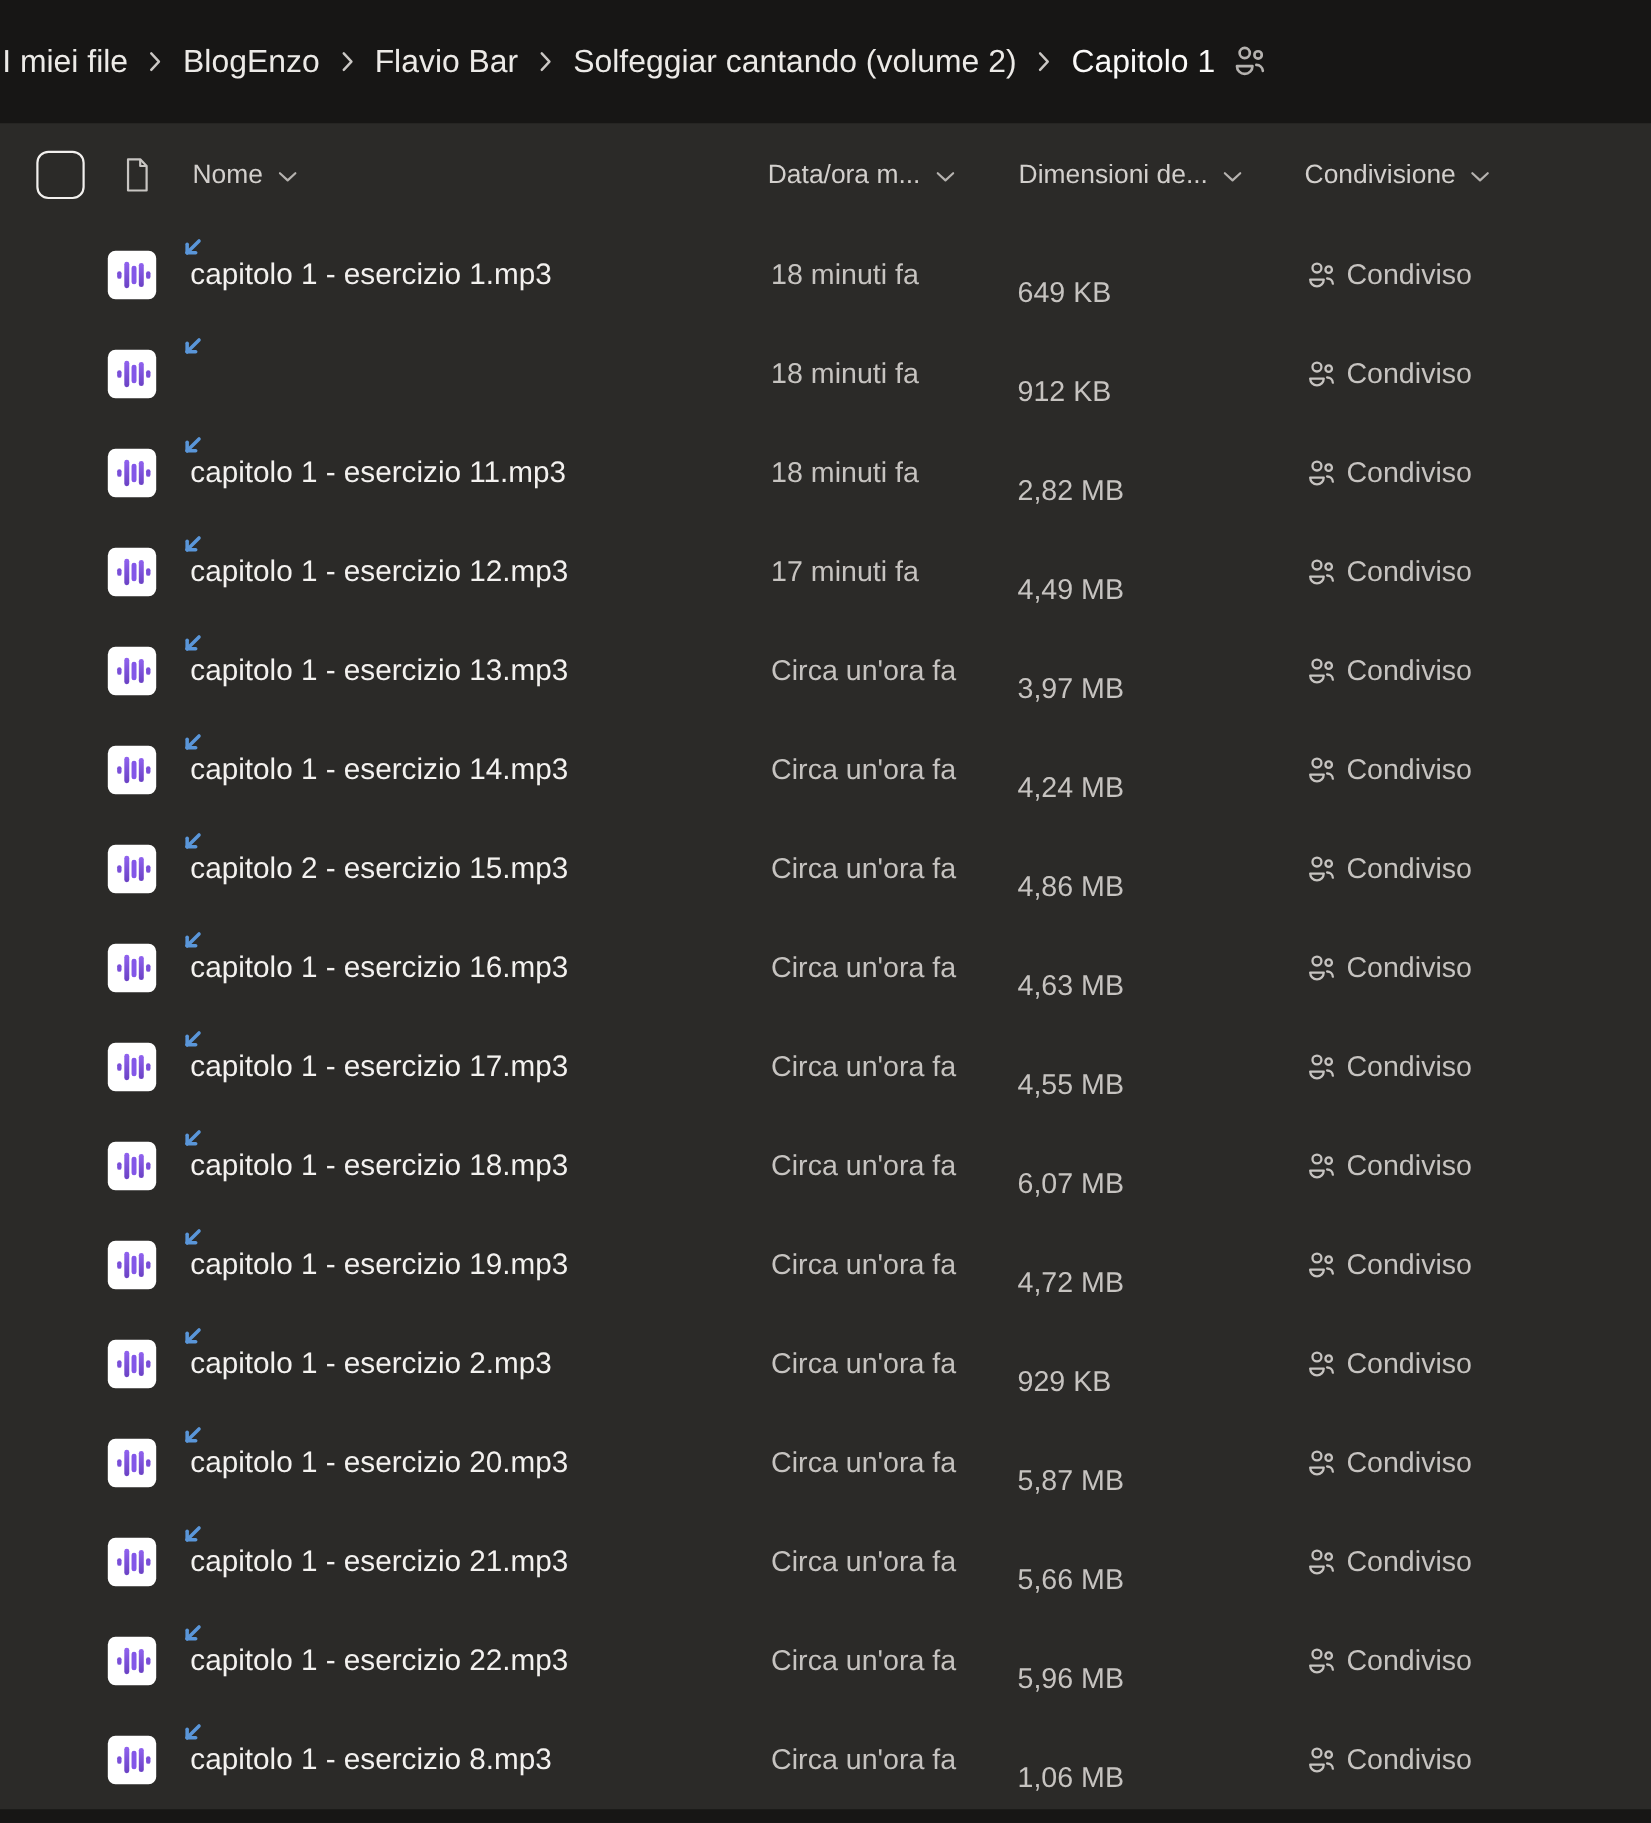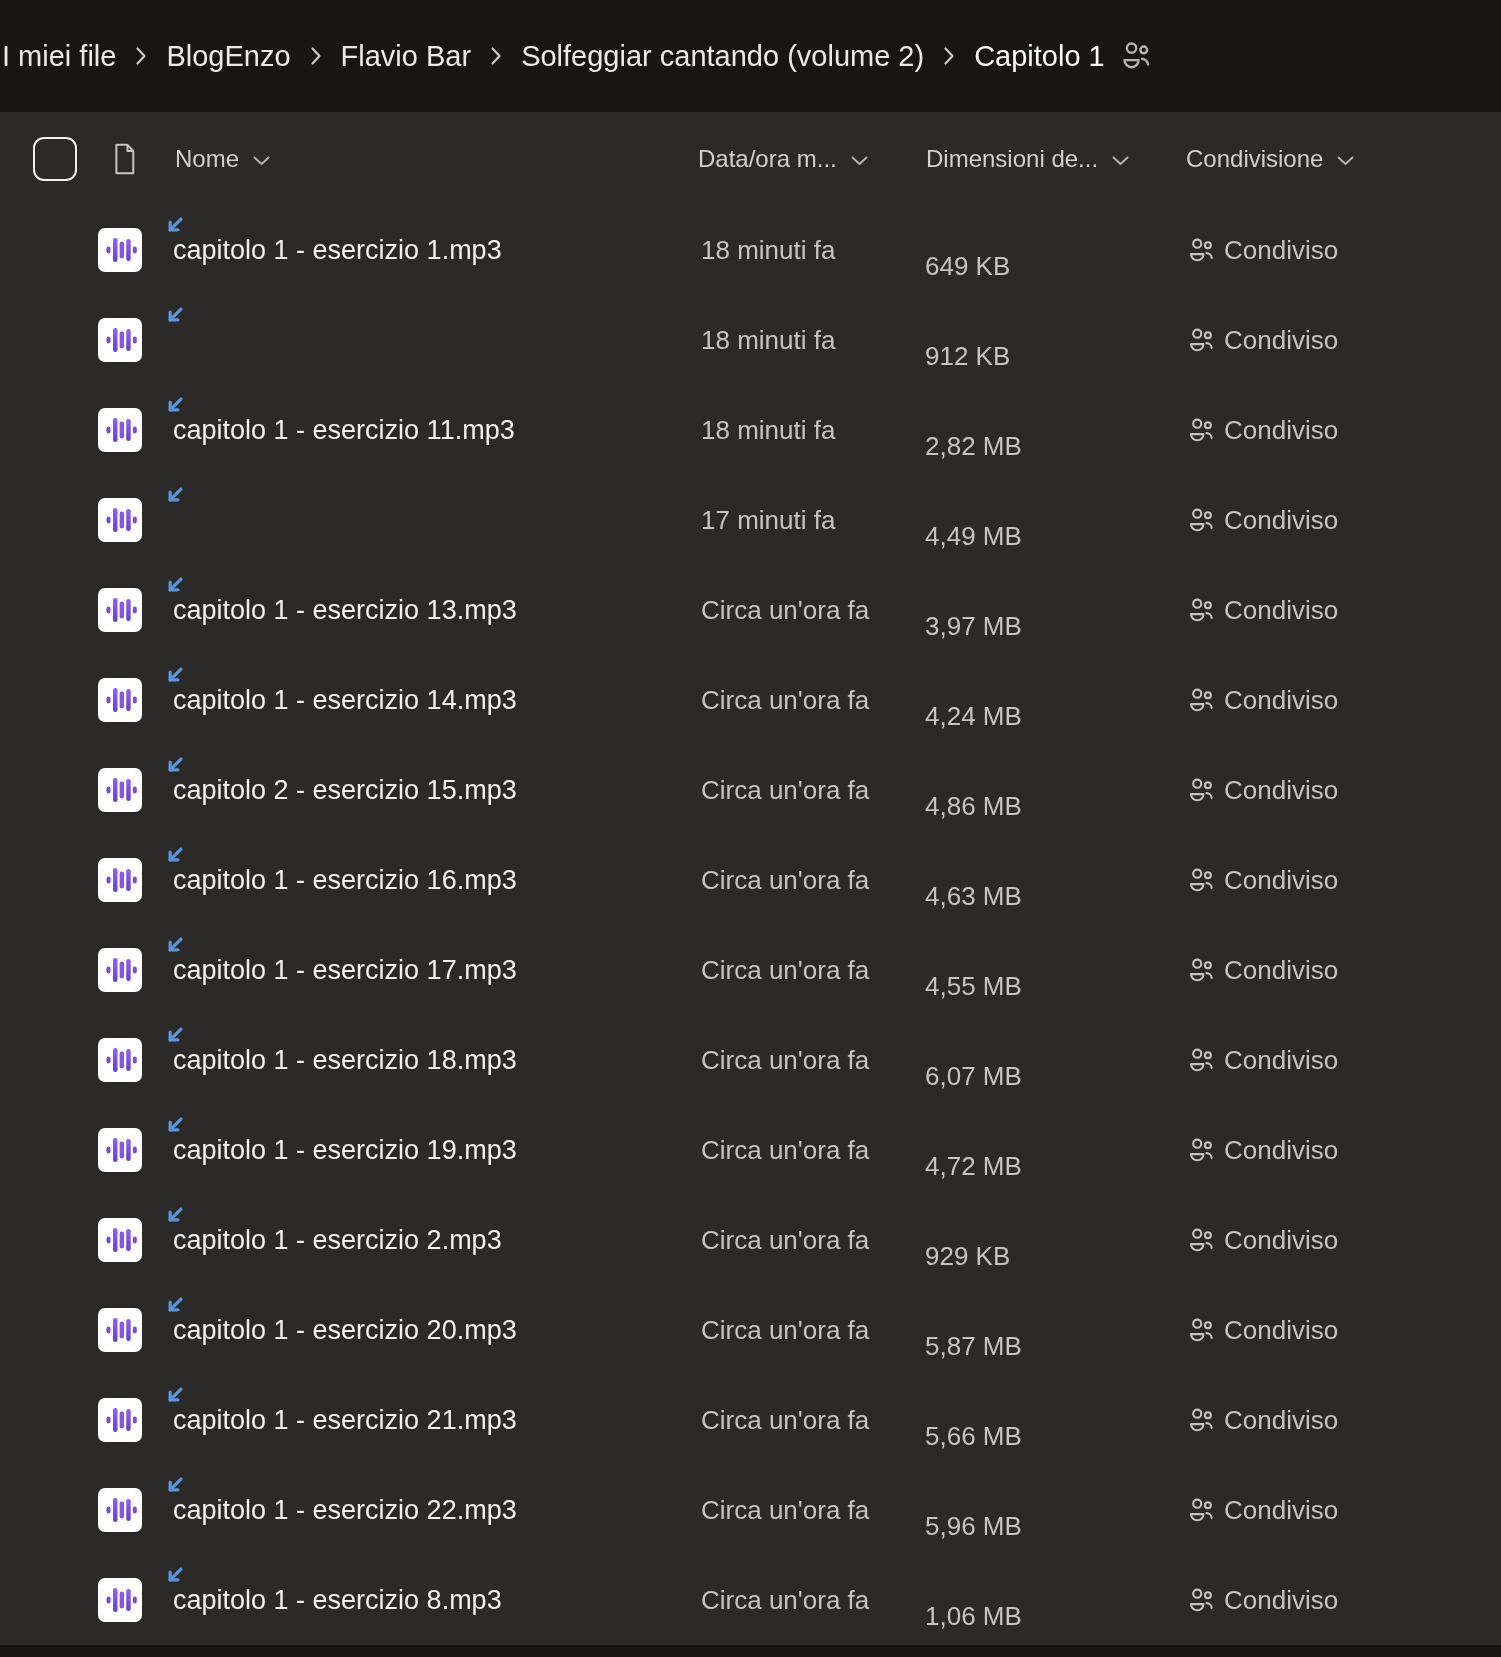--- a/index.html
+++ b/index.html
@@ -327,20 +327,21 @@
           <rect x="34.8" y="18.5" width="4" height="7" rx="2" fill="#7a4fd8"></rect>
         </svg>
       </span>
       <span class="shortcut-badge">
         <svg width="27" height="27" viewBox="0 0 16 16" fill="none" stroke="#5a96d9" stroke-width="1.9" stroke-linecap="round" stroke-linejoin="round">
           <path d="M13 3 L6.6 9.4"></path>
           <path d="M6.6 9.4 L11.2 9.4"></path>
           <path d="M6.6 9.4 L6.6 4.8"></path>
         </svg>
       </span>
+      <span class="file-name">capitolo 1 - esercizio 12.mp3</span>
     </div>
     <div class="cell-modified">17 minuti fa</div>
     <div class="cell-size">4,49 MB</div>
     <div class="cell-sharing">
       <span>
         <svg width="28" height="28" viewBox="0 0 20 20" fill="none" stroke="#c6c3c0" stroke-width="1.5">
           <circle cx="6.6" cy="5.1" r="2.9"></circle>
           <path d="M2.2 12.6 h8.8 a4.4 4.4 0 0 1 -8.8 0 z" stroke-linejoin="round"></path>
           <circle cx="14.2" cy="6.2" r="2.1"></circle>
           <path d="M13.2 11.9 a3.6 3.6 0 0 1 3.7 3.4" stroke-linecap="round"></path>

